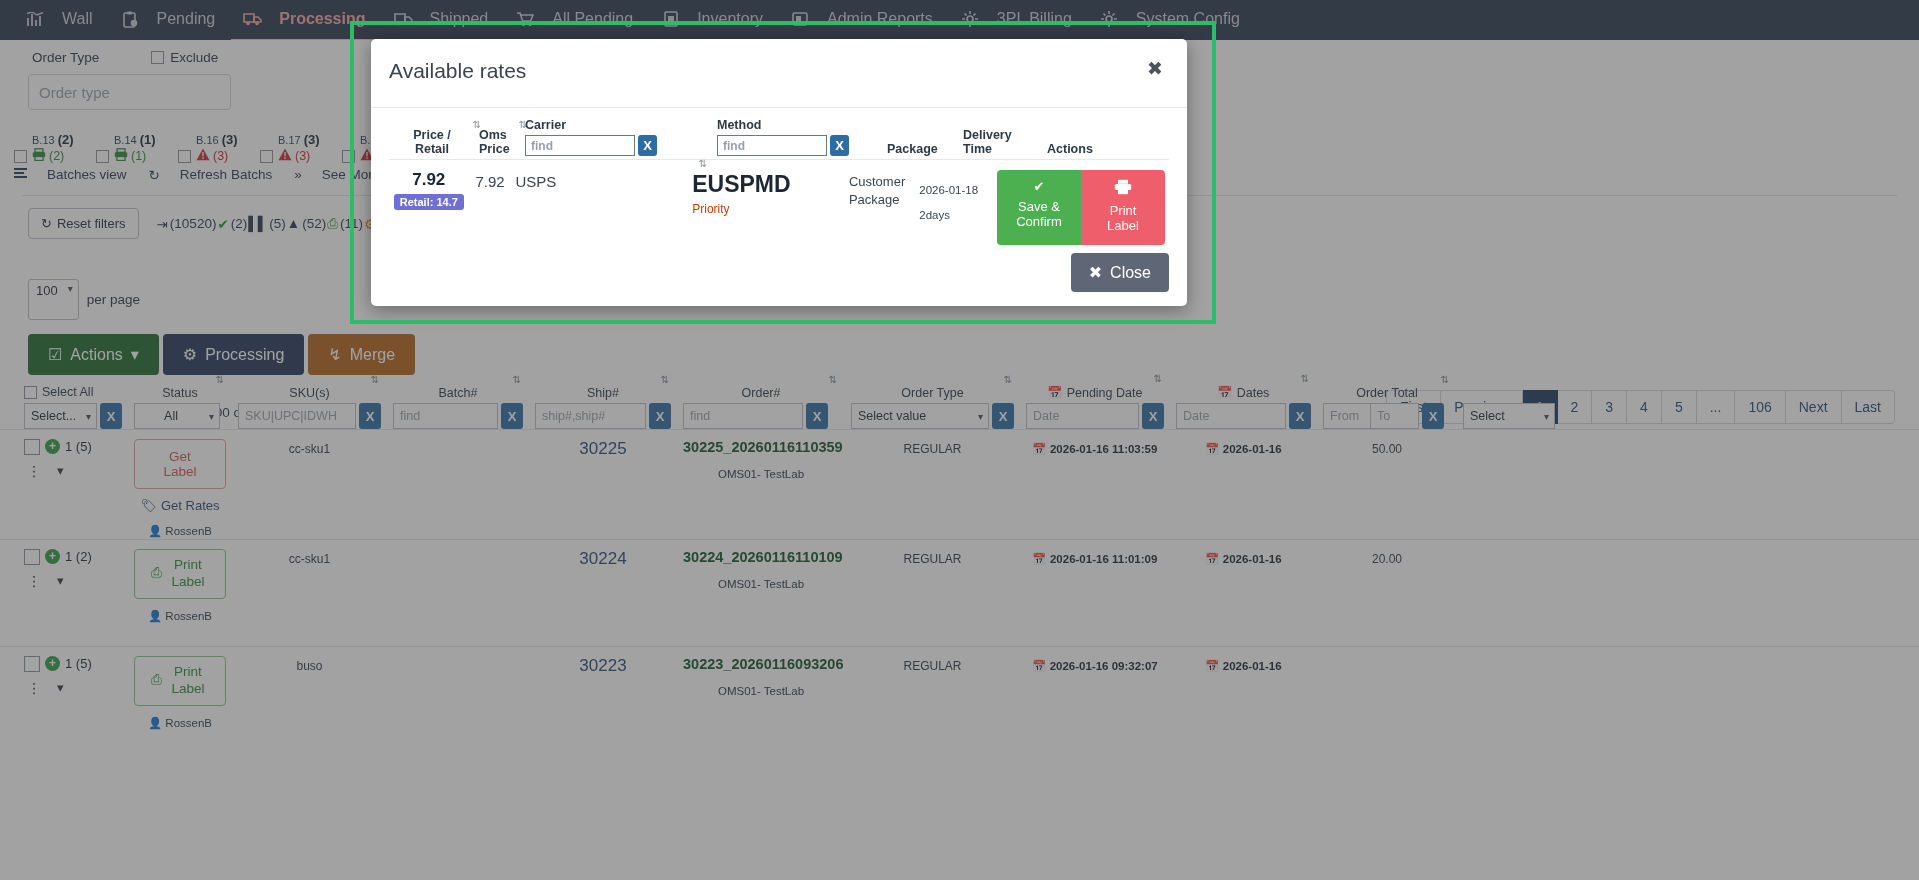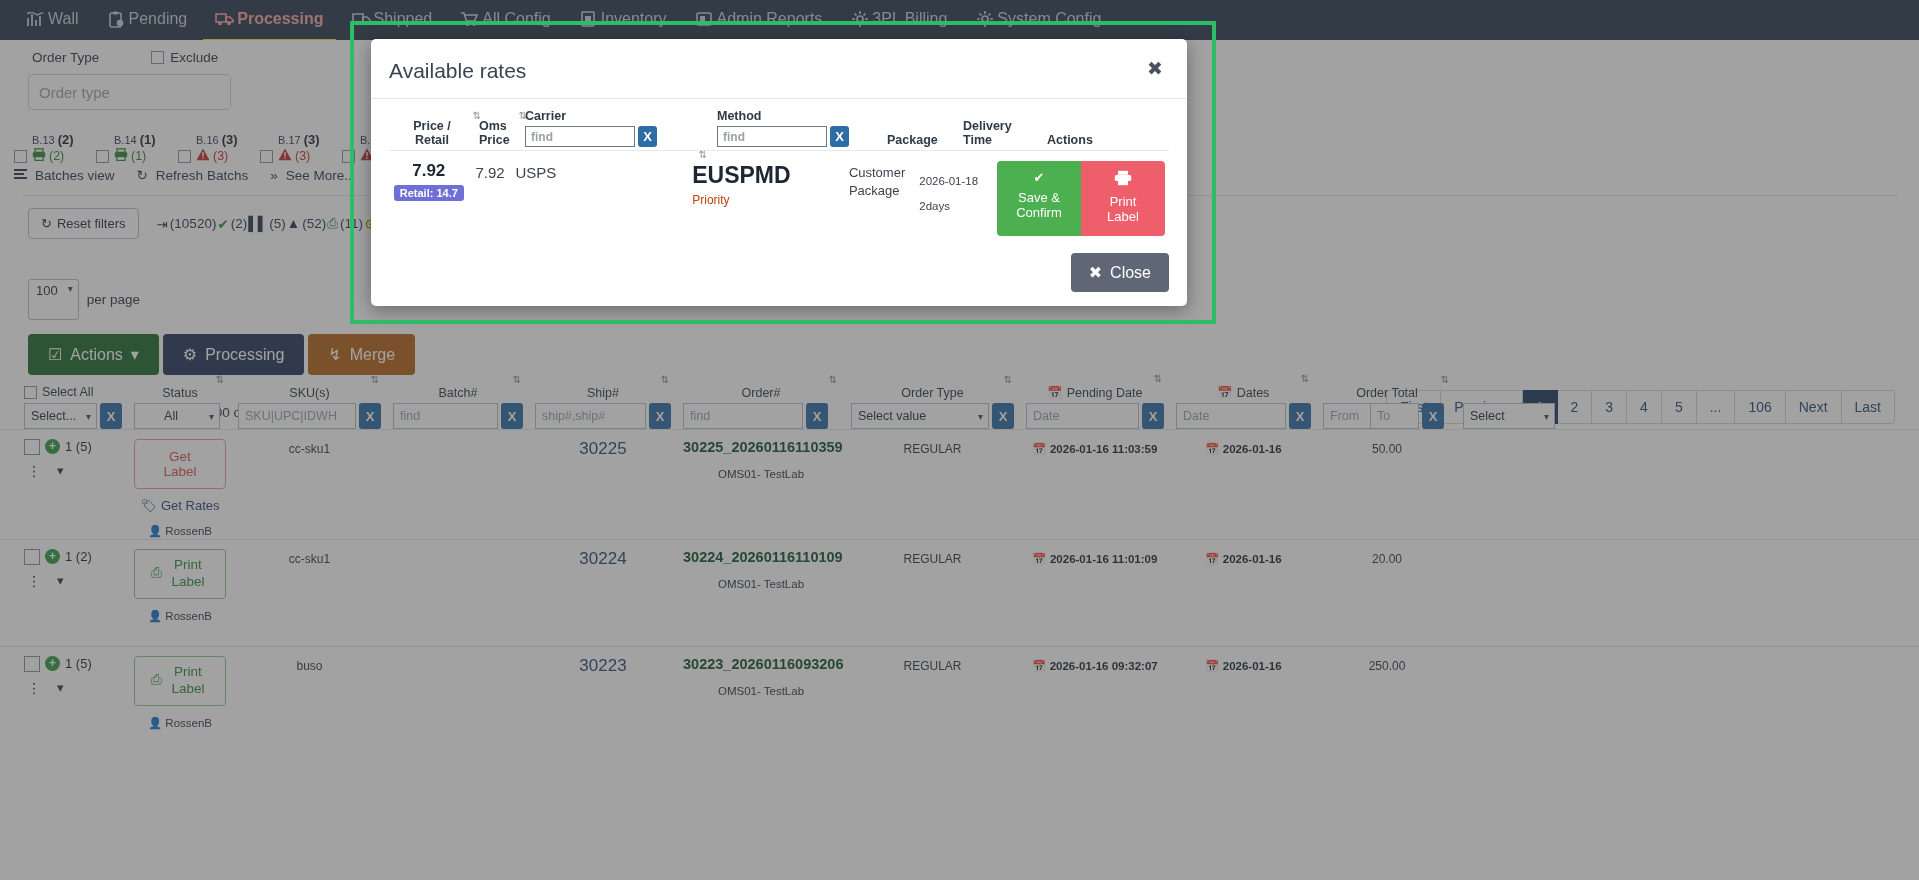--- a/index.html
+++ b/index.html
@@ -15,21 +15,21 @@
 
   
   .page { position: absolute; inset: 0; background: #ffffff; }
 
   .topnav {
     height: 40px; background: #2b3a4f;
     display: flex; align-items: center; gap: 4px;
     padding: 0 14px; color: #c8cfd8;
   }
   .navitem {
-    display: flex; align-items: flex-start; gap: 3px;
+    display: flex; align-items: flex-start; gap: 17px;
     font-size: 16px; padding: 9px 12px 11px;
     color: #c9d0d9; white-space: nowrap; cursor: pointer;
   }
   .navitem.active { color: #fca5a5; font-weight: bold; border-bottom: 1px solid #fde047; }
   .navicon { display: inline-flex; width: 19px; height: 18px; align-items: center; justify-content: center; }
   .navicon svg { display: block; }
 
   .filterbar { padding: 10px 0 0 0; }
   .ftop { display: flex; align-items: flex-start; padding: 4px 0 0 28px; }
   .fgroup { width: 210px; }
@@ -46,21 +46,21 @@
   .batchrow { display: flex; align-items: flex-start; gap: 0px; padding: 22px 0 0 14px; }
   .batch { display: flex; flex-direction: column; width: 82px; }
   .batch-top { font-size: 11px; color: #31405a; padding-left: 18px; }
   .batch-top b { font-size: 13px; color: #1d2733; }
   .batch-bot { display: flex; align-items: center; gap: 3px; }
   .batch-bot .cbx { margin-right: 2px; }
   .cnt-green { color: #2e8b3a; font-size: 12.5px; }
   .cnt-red { color: #c53030; font-size: 12.5px; }
 
   .subactions { display: flex; gap: 22px; padding: 2px 0 0 14px; font-size: 13.5px; }
-  .linkish { color: #2b3a55; cursor: pointer; display: inline-flex; align-items: center; gap: 8px; }
+  .linkish { color: #2b3a55; cursor: pointer; display: inline-flex; align-items: flex-start; gap: 20px; }
 
   .hr { border-top: 1px solid #e2e5e8; margin: 12px 22px 0; }
 
   .resetrow { display: flex; align-items: center; gap: 18px; padding: 12px 0 0 28px; }
   .btn-reset {
     border: 1px solid #b9c0c7; background: #fff; border-radius: 4px;
     font-size: 13px; padding: 7px 12px; color: #26313d; cursor: pointer;
     display: inline-flex; align-items: center; gap: 5px;
   }
   .statchips { display: flex; align-items: center; gap: 1px; font-size: 13.5px; color: #2b3a55; }
@@ -152,21 +152,21 @@
   }
 
   
   .modal {
     position: absolute; left: 371px; top: 39px; width: 816px; height: 267px;
     background: #ffffff; border-radius: 5px; box-shadow: 0 4px 18px rgba(0,0,0,.35);
     display: flex; flex-direction: column;
   }
   .modal-head {
     display: flex; align-items: flex-start; justify-content: space-between;
-    padding: 20px 24px 0 18px; border-bottom: 1px solid #e6e9ec; height: 60px;
+    padding: 20px 24px 0 18px; border-bottom: 1px solid #e6e9ec; height: 69px;
   }
   .modal-title { font-size: 21px; color: #3b444e; font-weight: normal; }
   .modal-x { font-size: 19px; color: #4a525b; cursor: pointer; line-height: 1; }
 
   .rates-wrap { padding: 10px 18px 0; flex: 1; }
   .rates-head { display: flex; align-items: flex-end; border-bottom: 1px solid #e6e9ec; padding-bottom: 3px; }
   .rh { position: relative; padding: 0 4px; font-size: 12.5px; font-weight: bold; color: #2f3a46; }
   .rh .sort { position: absolute; top: -9px; right: -6px; font-size: 10px; font-weight: normal; color: #8a9099; }
   .rh-lbl { font-size: 12.5px; font-weight: bold; color: #2f3a46; margin-bottom: 3px; }
   .rh-find {
@@ -256,21 +256,21 @@
         <span>Shipped</span>
       </div>
       <div class="navitem">
         <span class="navicon">
             <svg width="17" height="15" viewBox="0 0 17 15">
               <path d="M0 1h3l2.5 8h8L16 3H4" stroke="currentColor" stroke-width="1.6" fill="none"></path>
               <circle cx="6.5" cy="12.5" r="1.6" fill="currentColor"></circle>
               <circle cx="13" cy="12.5" r="1.6" fill="currentColor"></circle>
             </svg>
           </span>
-        <span>All Config</span>
+        <span>All Pending</span>
       </div>
       <div class="navitem">
         <span class="navicon">
             <svg width="14" height="16" viewBox="0 0 14 16">
               <rect x="1" y="1" width="12" height="14" rx="1" stroke="currentColor" stroke-width="1.6" fill="none"></rect>
               <rect x="4" y="5" width="6" height="5" fill="currentColor"></rect>
             </svg>
           </span>
         <span>Inventory</span>
       </div>
@@ -740,23 +740,20 @@
             <span>📅</span>
             <span>2026-01-16 09:32:07</span>
           </span>
         </div>
         <div class="td cellcenter" style="width:147px">
           <span class="dt">
             <span>📅</span>
             <span>2026-01-16</span>
           </span>
         </div>
-        <div class="td cellcenter" style="width:140px">
-          <span class="tot">250.00</span>
-        </div>
       </div>
     </div>
   </div>
 
   <div class="dim"></div>
 
   <div class="modal">
     <div class="modal-head">
       <div class="modal-title">Available rates</div>
       <div class="modal-x">✖</div>

